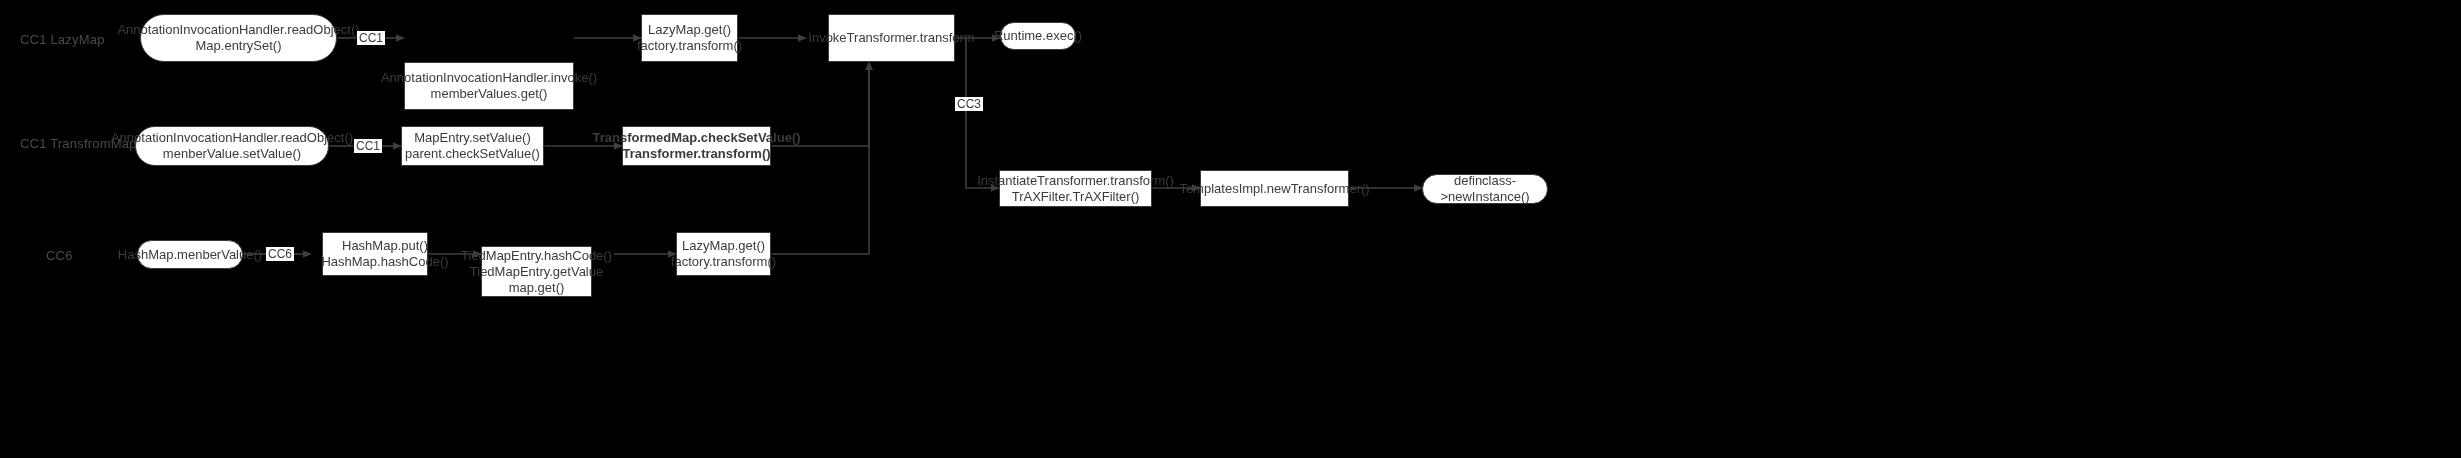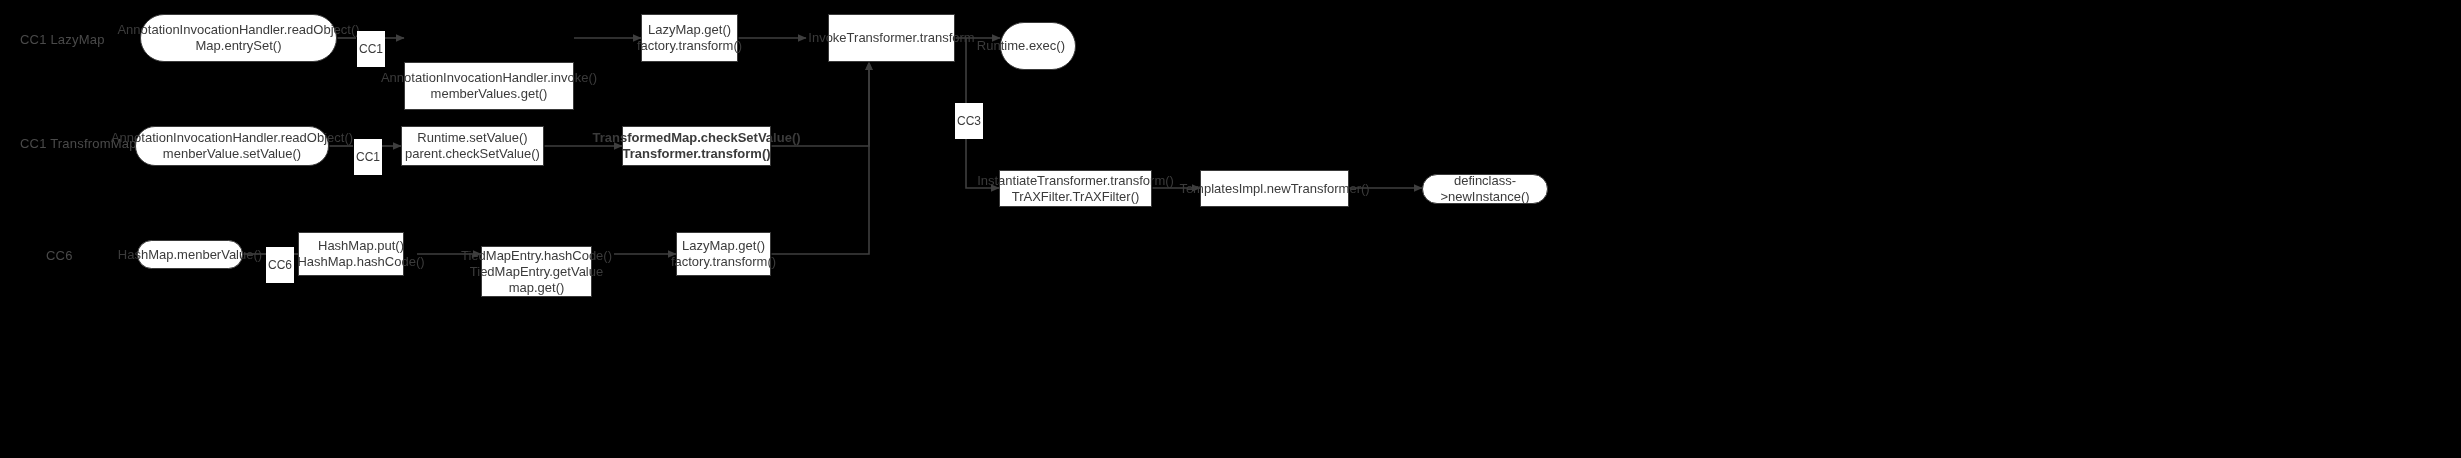--- a/index.html
+++ b/index.html
@@ -51,21 +51,21 @@
     padding: 0 10px;
     white-space: pre-line;
   }
   .edge-label {
     position: absolute;
     background: #ffffff;
     color: #3b3b3b;
     font-size: 12px;
     line-height: 14px;
     font-family: "Liberation Sans", sans-serif;
-    padding: 11px 2px;
+    padding: 0px 2px;
     white-space: nowrap;
     text-align: center;
   }
 </style>
 </head>
 <body>
 
 <div id="canvas">
 
   <svg id="edges" viewBox="0 0 2461 458" xmlns="http://www.w3.org/2000/svg">
@@ -126,41 +126,41 @@
     <span class="node-text">AnnotationInvocationHandler.invoke()
 memberValues.get()</span>
   </div>
   <div class="node" style="left:641px; top:14px; width:97px; height:48px;">
     <span class="node-text">LazyMap.get()
 factory.transform()</span>
   </div>
   <div class="node" style="left:806px; top:14px; width:127px; height:48px;margin-left:22px;">
     <span class="node-text">InvokeTransformer.transform</span>
   </div>
-  <div class="node rounded" style="left:1000px; top:22px; width:76px; height:48px;justify-content:flex-end;">
+  <div class="node rounded" style="left:1000px; top:22px; width:76px; height:28px;">
     <span class="node-text">Runtime.exec()</span>
   </div>
 
   <div class="node rounded" style="left:135px; top:126px; width:194px; height:40px;">
     <span class="node-text">AnnotationInvocationHandler.readObject()
 menberValue.setValue()</span>
   </div>
   <div class="node" style="left:401px; top:126px; width:143px; height:40px;">
-    <span class="node-text">Runtime.setValue()
+    <span class="node-text">MapEntry.setValue()
 parent.checkSetValue()</span>
   </div>
   <div class="node" style="left:622px; top:126px; width:149px; height:40px;font-weight:bold;">
     <span class="node-text">TransformedMap.checkSetValue()
 Transformer.transform()</span>
   </div>
 
   <div class="node rounded" style="left:137px; top:240px; width:106px; height:29px;">
     <span class="node-text">HashMap.menberValue()</span>
   </div>
-  <div class="node" style="left:298px; top:232px; width:106px; height:44px;padding-left:20px;">
+  <div class="node" style="left:322px; top:232px; width:106px; height:44px;padding-left:20px;">
     <span class="node-text">HashMap.put()
 HashMap.hashCode()</span>
   </div>
   <div class="node" style="left:481px; top:246px; width:111px; height:51px;">
     <span class="node-text">TiedMapEntry.hashCode()
 TiedMapEntry.getValue
 map.get()</span>
   </div>
   <div class="node" style="left:676px; top:232px; width:95px; height:44px;">
     <span class="node-text">LazyMap.get()
@@ -174,15 +174,15 @@
   <div class="node" style="left:1200px; top:170px; width:149px; height:37px;">
     <span class="node-text">TemplatesImpl.newTransformer()</span>
   </div>
   <div class="node rounded" style="left:1422px; top:174px; width:126px; height:30px;">
     <span class="node-text">definclass-&gt;newInstance()</span>
   </div>
 
   <div class="edge-label" style="left:357px; top:31px;">CC1</div>
   <div class="edge-label" style="left:354px; top:139px;">CC1</div>
   <div class="edge-label" style="left:266px; top:247px;">CC6</div>
-  <div class="edge-label" style="left:955px; top:103px;">CC3</div>
+  <div class="edge-label" style="left:955px; top:97px;">CC3</div>
 
 </div>
 
 </body></html>

